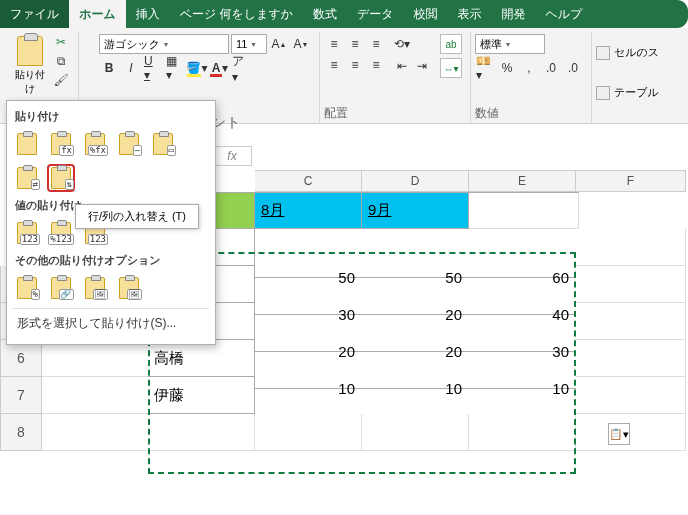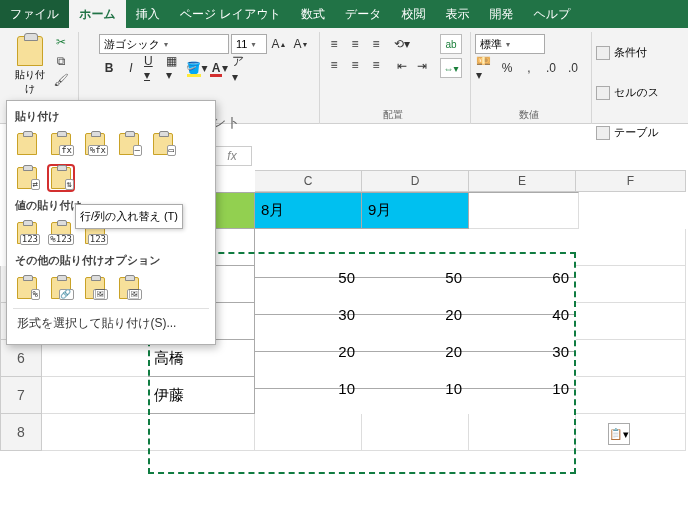--- a/index.html
+++ b/index.html
@@ -1,29 +1,29 @@
 <!DOCTYPE html>
 <html><head>
 <meta charset="utf-8">
 <style>
 * { box-sizing: border-box; margin: 0; padding: 0; font-family: "Meiryo", "Yu Gothic", sans-serif; }
 body { width: 688px; height: 515px; overflow: hidden; background: #fff; font-size: 12px; }
 
 
-.tabbar { display: flex; background: #217346; height: 28px; align-items: stretch; color: #fff; }
+.tabbar { display: flex; background: #217346; height: 28px; align-items: stretch; color: #fff; border-radius: 11px; }
 .tabbar .tab { padding: 6px 10px; cursor: pointer; font-size: 12px; display: flex; align-items: center; }
 .tabbar .tab.active { background: #f3f3f3; color: #217346; font-weight: 600; }
 .tabbar .tab.file { background: #1a5c38; }
 .tabbar .tell { display: flex; align-items: center; gap: 4px; padding: 0 8px; }
 .bulb { width: 14px; height: 14px; background: #ffd54f; border-radius: 50%; position: relative; }
 
 
 .ribbon { background: #f3f3f3; border-bottom: 1px solid #d0d0d0; height: 96px; display: flex; padding: 4px 0 0 6px; position: relative; }
 .group { border-right: 1px solid #d6d6d6; padding: 2px 8px 2px 4px; display: flex; flex-direction: column; justify-content: space-between; height: 92px; }
-.group-label { font-size: 10px; color: #666; text-align: center; margin-top: 2px; }
+.group-label { font-size: 12px; color: #666; margin-top: 2px; }
 .group-body { display: flex; align-items: flex-start; gap: 2px; }
 .big-btn { width: 40px; display: flex; flex-direction: column; align-items: center; gap: 2px; cursor: pointer; padding: 2px; }
 .clip-icon { width: 26px; height: 30px; background: #f7e09a; border: 1px solid #c9a227; border-radius: 3px 3px 0 0; position: relative; }
 .clip-icon::before { content: ""; position: absolute; top: -4px; left: 6px; width: 12px; height: 6px; border: 1px solid #888; border-radius: 3px 3px 0 0; background: #ddd; }
 .big-btn-label { font-size: 10px; text-align: center; }
 .chev { font-size: 7px; color: #555; }
 .mini-col { display: flex; flex-direction: column; gap: 3px; }
 .mini { width: 18px; height: 16px; display: flex; align-items: center; justify-content: center; cursor: pointer; font-size: 12px; color: #444; }
 .scissors { color: #1a7f3a; }
 
@@ -52,21 +52,21 @@
 .paste-panel { position: absolute; top: 100px; left: 6px; width: 210px; background: #fff; border: 1px solid #b0b0b0; box-shadow: 2px 3px 8px rgba(0,0,0,0.25); z-index: 10; padding: 6px; font-size: 12px; }
 .pp-heading { font-weight: 600; color: #444; margin: 2px 2px 6px; font-size: 11px; }
 .pp-grid { display: flex; flex-wrap: wrap; gap: 6px; margin-bottom: 6px; }
 .pp-item { width: 28px; height: 28px; border: 1px solid transparent; display: flex; align-items: center; justify-content: center; cursor: pointer; position: relative; }
 .pp-item.selected { border: 2px solid #d32f2f; border-radius: 4px; background: #fff; }
 .pclip { width: 20px; height: 22px; background: #f7e09a; border: 1px solid #c9a227; border-radius: 2px 2px 0 0; position: relative; }
 .pclip::before { content: ""; position: absolute; top: -3px; left: 5px; width: 8px; height: 4px; border: 1px solid #888; border-radius: 2px 2px 0 0; background: #ddd; }
 .pclip .badge { position: absolute; bottom: -2px; right: -4px; font-size: 9px; background: #fff; border: 1px solid #999; border-radius: 2px; padding: 0 1px; line-height: 9px; font-family: monospace; color:#333;}
 .pp-special { padding: 6px 4px; border-top: 1px solid #e0e0e0; cursor: pointer; color: #333; }
 
-.tooltip { position: absolute; top: 204px; left: 75px; background: #fff; border: 1px solid #aaa; padding: 4px 4px; font-size: 11px; box-shadow: 1px 1px 4px rgba(0,0,0,0.2); z-index: 11; white-space: nowrap;}
+.tooltip { position: absolute; top: 204px; left: 75px; background: #fff; border: 1px solid #aaa; padding: 4px 12px; font-size: 11px; box-shadow: 1px 1px 4px rgba(0,0,0,0.2); z-index: 11; white-space: nowrap;}
 
 
 .behind-ont { position:absolute; left:212px; top:114px; font-size:14px; color:#666; z-index:5;}
 .fx-bar { position:absolute; left:212px; top:146px; height:20px; width:40px; border:1px solid #ccc; background:#fff; display:flex; align-items:center; justify-content:center; font-style:italic; color:#888; font-size:12px; z-index:5;}
 
 
 .sheet-wrap { position: absolute; top: 170px; left: 0; right: 0; bottom: 0; }
 .colheads { display: flex; margin-left: 148px; height: 22px; }
 .colhead { width: 107px; border: 1px solid #ccc; border-left: none; background: #f3f3f3; color: #555; display: flex; align-items: center; justify-content: center; font-size: 12px; }
 .colhead:first-child { border-left: 1px solid #ccc; }
@@ -75,35 +75,35 @@
 .rowarea { position: relative; }
 .row { display:flex; height:37px; }
 .rowhead { width: 42px; border: 1px solid #ccc; border-top:none; background: #f3f3f3; color: #555; display:flex; align-items:center; justify-content:center; font-size:14px;}
 .cell { width: 107px; border-right: 1px solid #aaa; border-bottom: 1px solid #aaa; display:flex; align-items:center; padding: 0 6px; font-size: 15px; background:#fff;}
 .cell.num { justify-content: flex-end; margin-top: 48px; }
 .cell.hdr { background: #00c0f0; color: #000; }
 .cell.b-col { width:107px; } 
 .cell.bgreen { background: #92d050; }
 .cell.F { width:110px; border-right:1px solid #ddd; border-bottom:1px solid #ddd; background:#fff;}
 
-.first-row .cell { border-top:1px solid #aaa; }
+.first-row .cell { border-top:1px solid #aaa;text-decoration:underline; }
 .marquee { position: absolute; border: 2px dashed #107c41; pointer-events: none; }
 
 .marquee1 { top: 60px; left: 148px; width: 428px; height: 222px; }
 
 .paste-opts-btn { position:absolute; right:58px; bottom:6px; width:22px; height:22px; background:#fff; border:1px solid #aaa; display:flex; align-items:center; justify-content:center; font-size:11px; cursor:pointer;}
 </style>
 </head>
 <body>
 
 <div class="tabbar">
   <div class="tab file">ファイル</div>
   <div class="tab active">ホーム</div>
   <div class="tab">挿入</div>
-  <div class="tab">ページ レイアウト</div>
+  <div class="tab">ページ 何をしますか</div>
   <div class="tab">数式</div>
   <div class="tab">データ</div>
   <div class="tab">校閲</div>
   <div class="tab">表示</div>
   <div class="tab">開発</div>
   <div class="tab">ヘルプ</div>
 </div>
 
 <div class="ribbon">
 
@@ -189,24 +189,20 @@
         <div class="btn-sm">.0</div>
       </div>
     </div>
     <div class="group-label">数値</div>
   </div>
 
   <div class="group" style="border-right:none">
     <div class="styles-col">
       <div class="row">
           <span class="sicon"></span>
-          <span>条件付</span>
-        </div>
-      <div class="row">
-          <span class="sicon"></span>
           <span>セルのス</span>
         </div>
       <div class="row">
           <span class="sicon"></span>
           <span>テーブル</span>
         </div>
     </div>
     <div class="group-label">&nbsp;</div>
   </div>
 </div>

